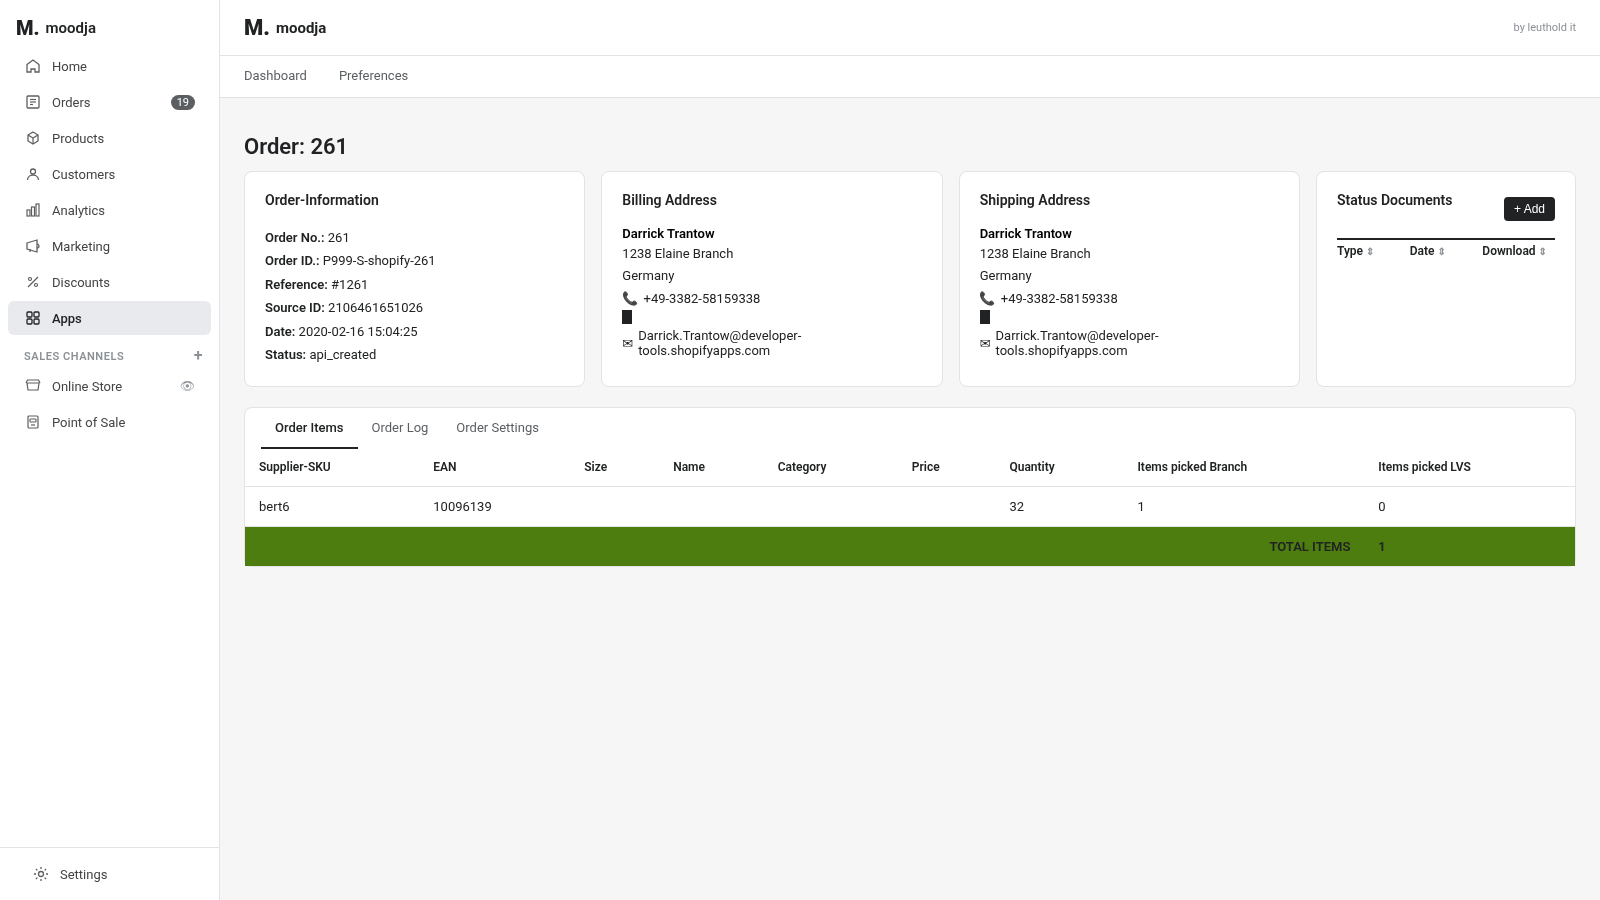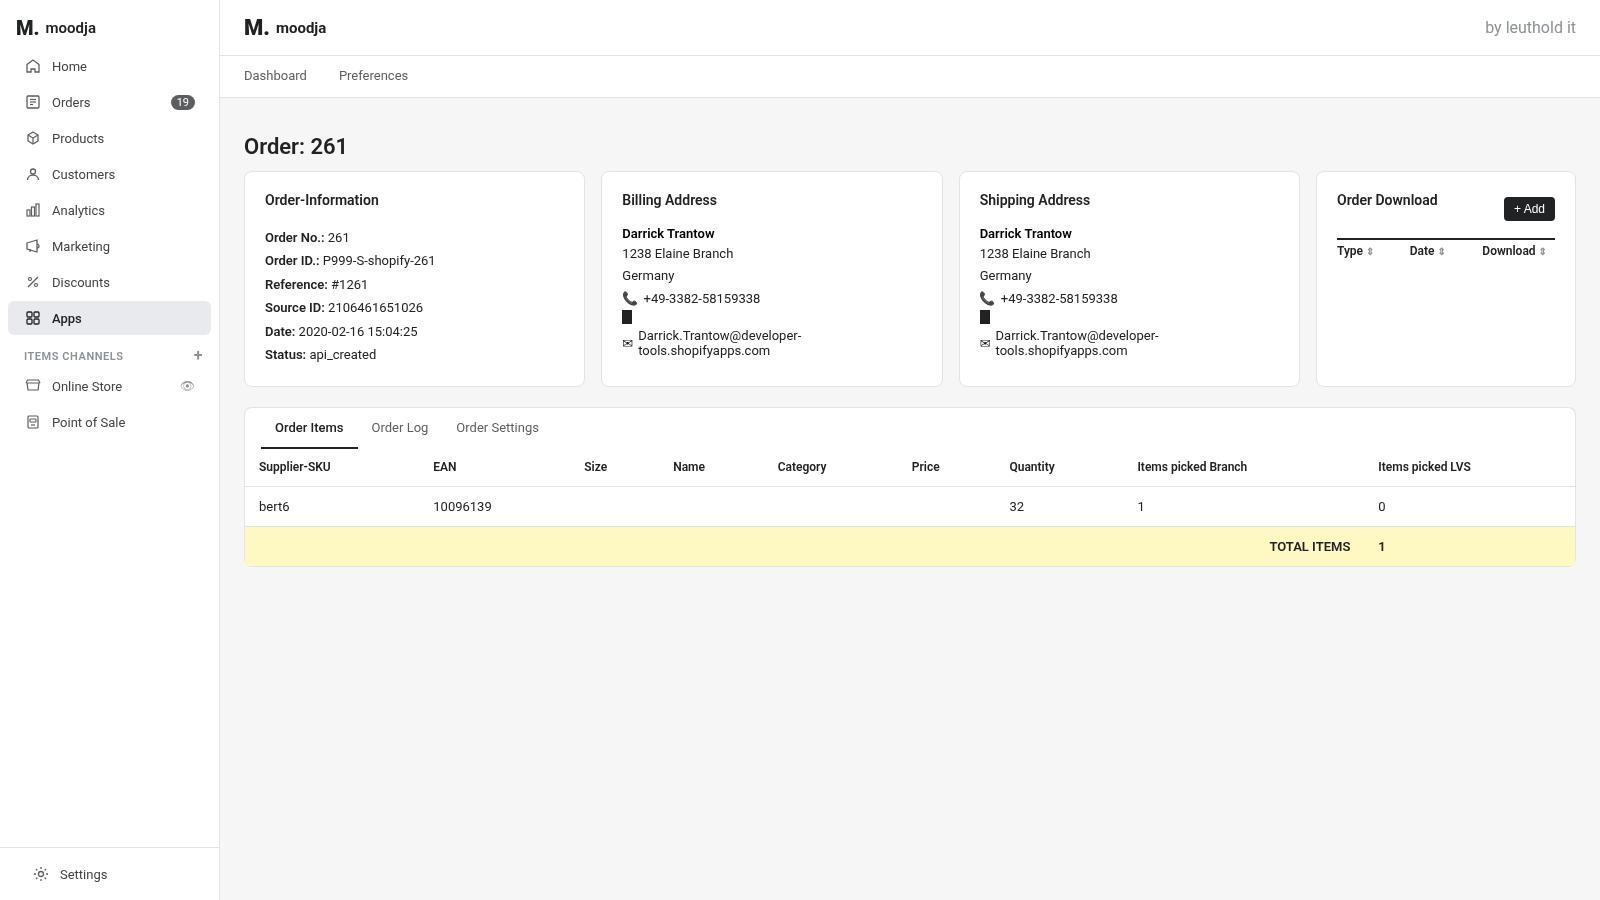--- a/index.html
+++ b/index.html
@@ -103,21 +103,21 @@
     }
     .topbar-left {
       display: flex;
       align-items: center;
       gap: 6px;
       font-size: 15px;
       font-weight: 700;
       color: #202223;
     }
     .topbar-right {
-      font-size: 16px;
+      font-size: 11px;
       color: #8c9196;
     }
 
     
     .subnav {
       background: #fff;
       border-bottom: 1px solid #e1e3e5;
       padding: 0 24px;
       display: flex;
       gap: 0;
@@ -276,21 +276,21 @@
       border-bottom: 1px solid #e1e3e5;
       background: #fff;
     }
     .order-table td {
       padding: 12px 14px;
       font-size: 13px;
       color: #202223;
       border-bottom: 1px solid #e1e3e5;
     }
     .totals-row td {
-      background: #fef9c3;
+      background: #4d7c0f;
       font-weight: 600;
       border-bottom: none;
     }
     .totals-label { text-align: right; }
   </style>
 </head>
 <body>
 
 <nav class="sidebar">
   <div class="sidebar-header">
@@ -381,21 +381,21 @@
           <rect x="2" y="2" width="5" height="5" rx="1" stroke="#202223" stroke-width="1.3"></rect>
           <rect x="9" y="2" width="5" height="5" rx="1" stroke="#202223" stroke-width="1.3"></rect>
           <rect x="2" y="9" width="5" height="5" rx="1" stroke="#202223" stroke-width="1.3"></rect>
           <rect x="9" y="9" width="5" height="5" rx="1" stroke="#202223" stroke-width="1.3"></rect>
         </svg>
     </span>
     <span>Apps</span>
   </div>
 
   <div class="section-header">
-    <span>ITEMS CHANNELS</span>
+    <span>SALES CHANNELS</span>
     <span class="add-btn">+</span>
   </div>
 
   <div class="nav-item">
     <span class="nav-icon">
       <svg width="16" height="16" viewBox="0 0 16 16" fill="none">
           <path d="M2 5h12l-1 7H3L2 5z" stroke="#5c5f62" stroke-width="1.2" fill="none"></path>
           <path d="M1 5l1.5-3h11L15 5" stroke="#5c5f62" stroke-width="1.2" fill="none"></path>
         </svg>
     </span>
@@ -503,21 +503,21 @@
           <span style="display:inline-block;width:10px;height:14px;background:#202223;"></span>
         </div>
         <div class="email-line">
           <span>✉</span>
           <span>Darrick.Trantow@developer-tools.shopifyapps.com</span>
         </div>
       </div>
 
       <div class="card card-docs">
         <div class="card-docs-header">
-          <h3>Order Download</h3>
+          <h3>Status Documents</h3>
           <button class="add-btn-dark">+ Add</button>
         </div>
         <div class="docs-table-header">
           <span class="docs-col-type">
             <span>Type</span>
             <span class="sort-icon"> ⇕</span>
           </span>
           <span class="docs-col-date">
             <span>Date</span>
             <span class="sort-icon"> ⇕</span>

